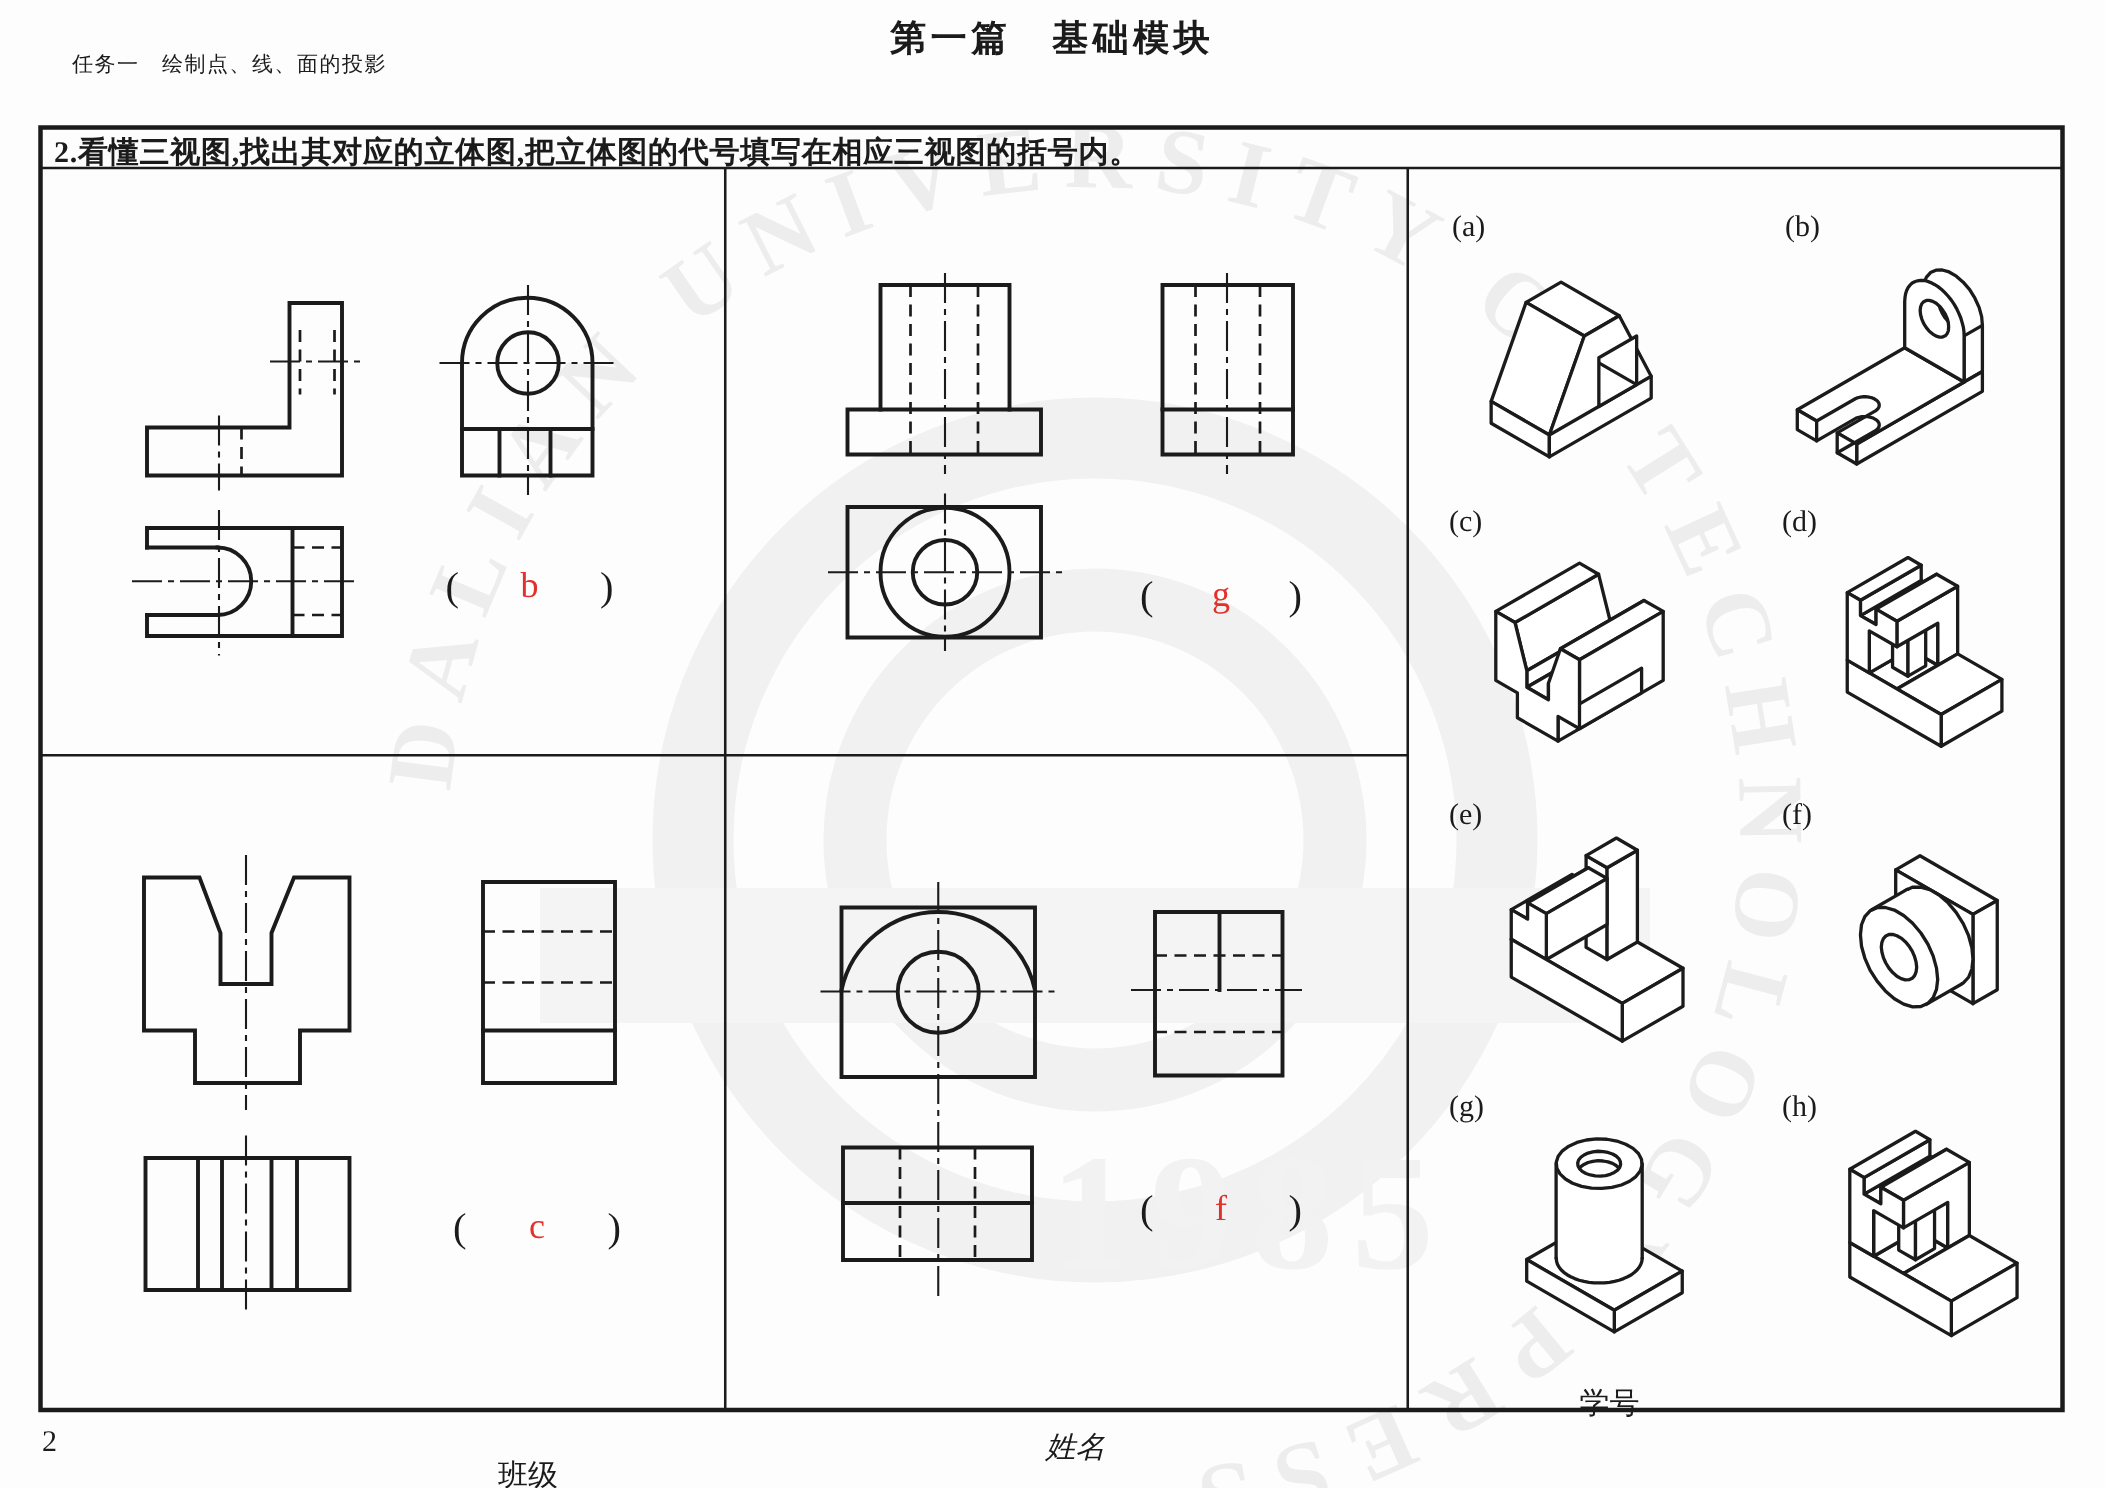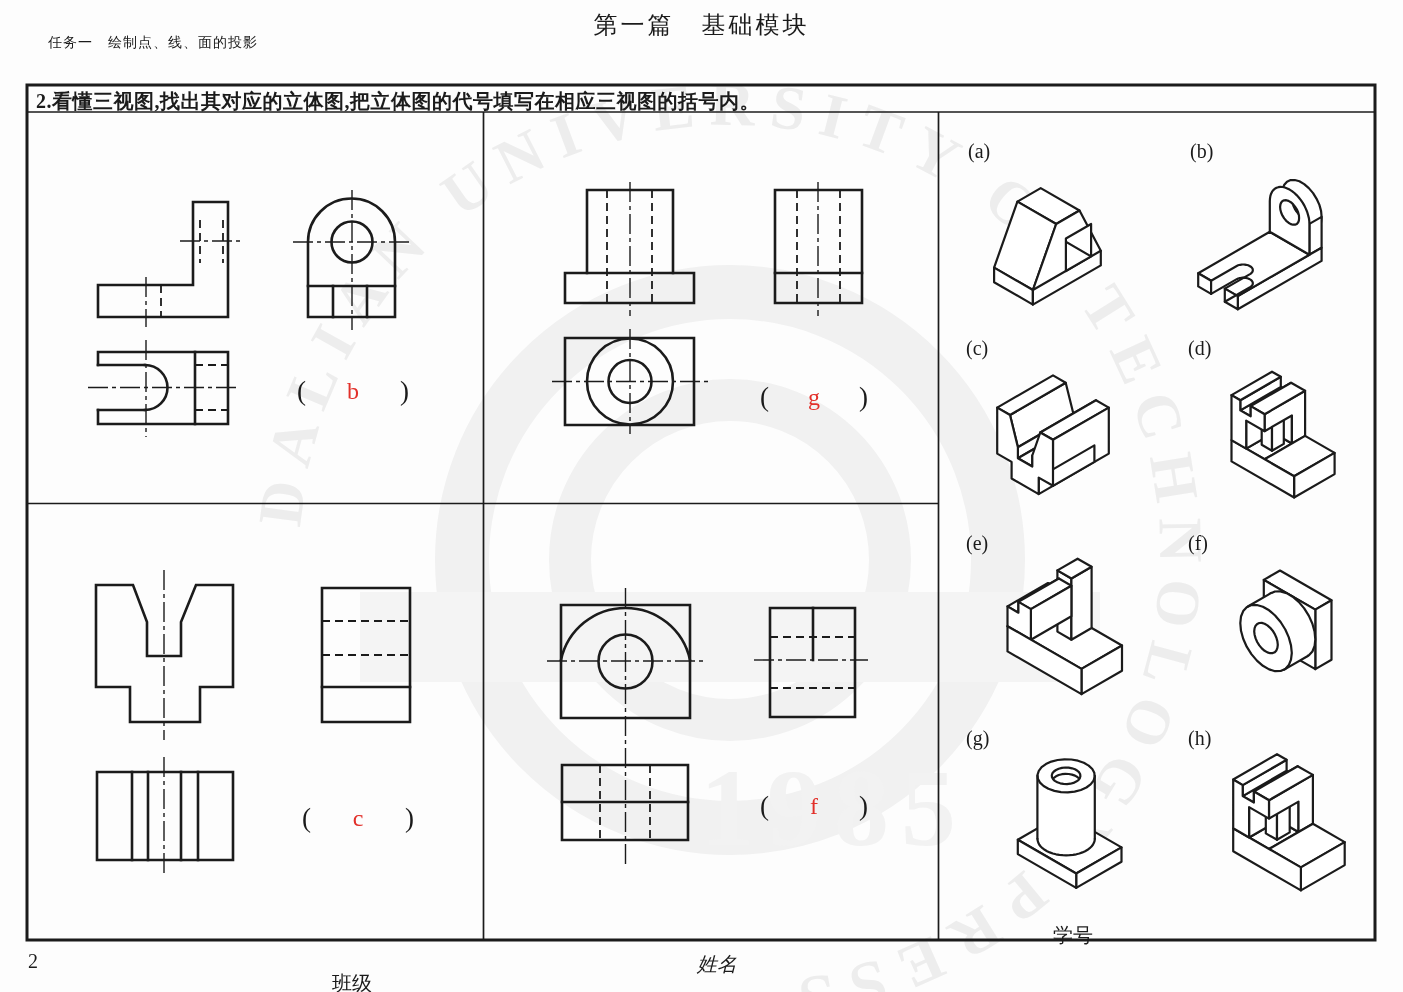--- a/index.html
+++ b/index.html
@@ -1,20 +1,20 @@
 <!DOCTYPE html>
 <html><head>
 <meta charset="utf-8">
 <style>
   html,body{margin:0;padding:0;}
   body{width:1403px;height:992px;position:relative;background:#fdfdfd;overflow:hidden;
        font-family:"Liberation Serif","DejaVu Serif",serif;color:#1b1b1b;}
   #scene{position:absolute;left:0;top:0;z-index:1;}
   .txt{position:absolute;z-index:3;white-space:nowrap;}
-  #hdr{left:0;top:9px;width:1403px;text-align:center;font-size:24px;font-weight:normal;
+  #hdr{left:0;top:9px;width:1403px;text-align:center;font-size:24px;font-weight:bold;
        letter-spacing:3px;font-family:"Liberation Sans","DejaVu Sans",sans-serif;}
   #task{left:48px;top:34px;font-size:14px;letter-spacing:1px;}
   #instr{left:36px;top:88px;font-size:20px;font-weight:700;letter-spacing:.5px;}
   .slabel{font-size:20px;z-index:3;}
   .ansgrp{display:flex;align-items:center;justify-content:space-between;z-index:3;}
   .par{font-size:27px;color:#1b1b1b;}
   .ans{font-size:24px;font-style:normal;}
   .foot{font-size:20px;}
   
   .ln{stroke:#1b1b1b;stroke-width:2.6;fill:none;stroke-linecap:square;}

